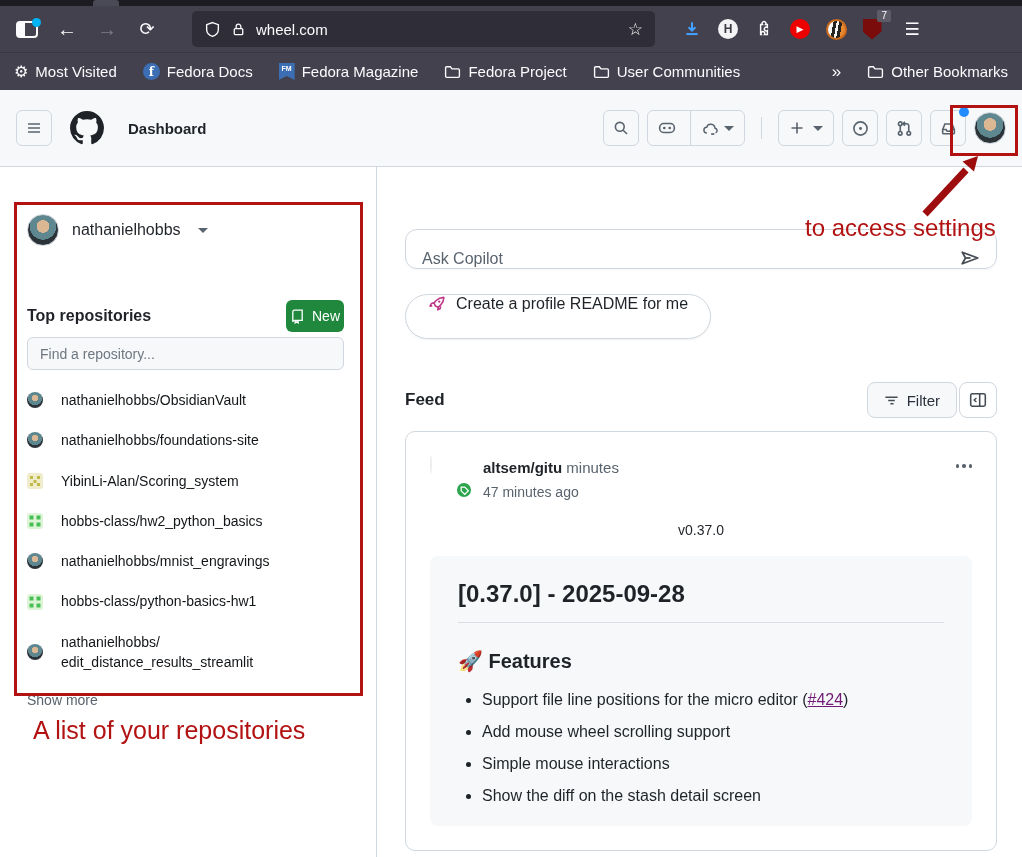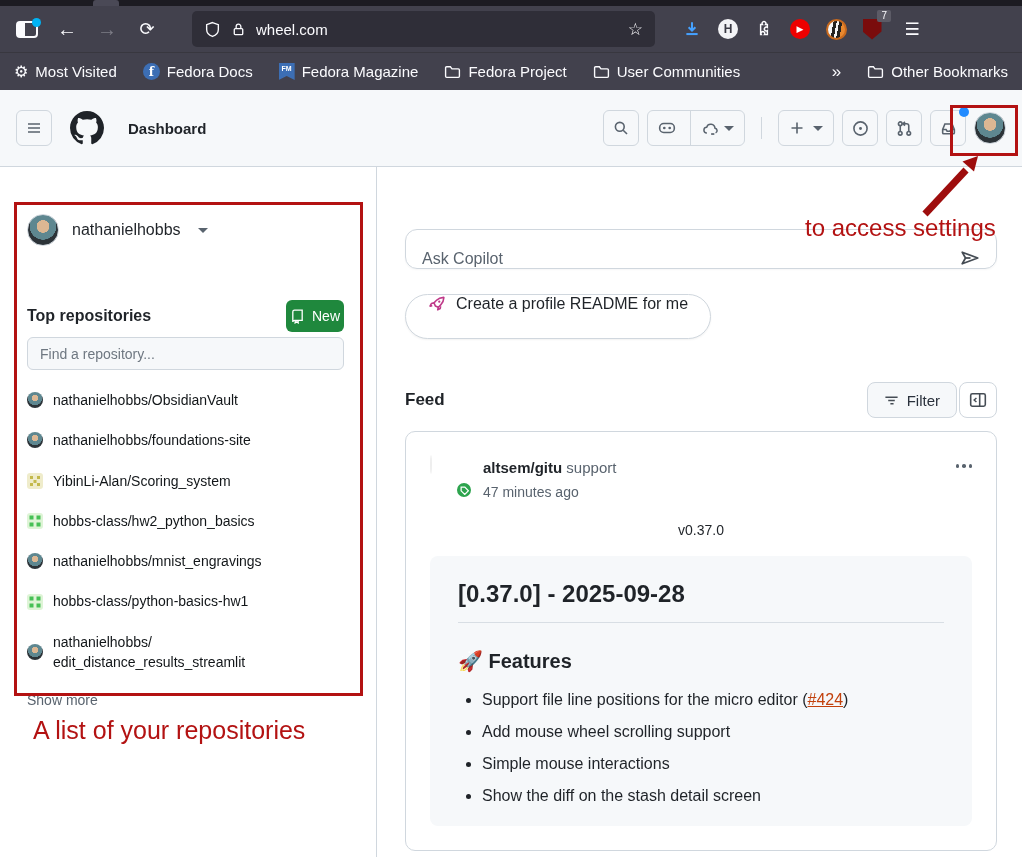--- a/index.html
+++ b/index.html
@@ -55,21 +55,21 @@
   
   .user-row { display:flex; align-items:center; gap:13px; color:#1f2328; font-size:16px;text-align:center; }
   .caret { width:0; height:0; border-left:5px solid transparent; border-right:5px solid transparent; border-top:5px solid #59636e; margin-left:4px; }
   .top-repos-row { margin-top:54px; display:flex; align-items:center; }
   .top-repos-title { font-size:16px; font-weight:bold; color:#1f2328; }
   .new-btn { margin-left:auto; background:#1f883d; color:#fff; border:none; border-radius:6px; height:32px; padding:0 4px; font-size:14px; display:flex; align-items:center; gap:7px; }
   .repo-search { margin-top:5px; width:100%; height:33px; background:#f6f8fa; border:1px solid #d0d7de; border-radius:6px; padding:0 12px; font-size:14px; color:#1f2328; font-family:inherit; }
   .repo-search::placeholder { color:#6e7781; }
   .repo-list { margin-top:20px; list-style:none; }
   .repo-item { display:flex; align-items:center; gap:10px; margin-bottom:20px; font-size:14px; color:#121619; }
-  .repo-name { white-space:pre-line; line-height:1.45; }
+  .repo-name { white-space:pre-line; line-height:1.45;margin-left:8px; }
   .mini-avatar { width:16px; height:16px; border-radius:50%; background:radial-gradient(circle at 50% 38%, #dcb793 0 26%, #5e8790 27% 55%, #2c3338 56%); flex:0 0 auto; }
   .show-more { font-size:14px; color:#59636e; margin-top:4px; }
 
   
   .home-title { font-size:28px; font-weight:bold; color:#25292e; }
   .copilot-box { margin-top:24px; height:40px; border:1px solid #d0d7de; border-radius:12px; display:flex; align-items:flex-end; padding:0 16px; box-shadow:0 1px 2px rgba(31,35,40,.04); }
   .copilot-input { border:none; outline:none; flex:1; font-size:16px; color:#1f2328; font-family:inherit; background:transparent; }
   .copilot-input::placeholder { color:#59636e; }
   .readme-btn { margin-top:25px; display:inline-flex; align-items:flex-start; gap:10px; height:45px; padding:0 22px; border:1px solid #d0d7de; border-radius:23px; background:#fff; font-size:16px; color:#1f2328; box-shadow:0 1px 2px rgba(31,35,40,.06); }
   .feed-row { margin-top:43px; display:flex; align-items:center; }
@@ -87,21 +87,21 @@
   .card-repo-line b { color:#1f2328; }
   .card-time { font-size:14px; color:#59636e; margin-top:8px; }
   .kebab { margin-left:auto; color:#59636e; display:flex; gap:3px; padding-top:8px; }
   .kebab i { width:3.5px; height:3.5px; border-radius:50%; background:#59636e; display:block; }
   .release-title { font-size:14px; font-weight:normal; color:#1f2328; margin-top:22px;text-align:center; }
   .changelog { margin-top:18px; background:#f6f8fa; border-radius:8px; padding:24px 28px; height:270px; }
   .cl-head { font-size:24px; font-weight:bold; color:#1f2328; padding-bottom:14px; border-bottom:1px solid #d8dee4; }
   .cl-features { font-size:20px; font-weight:bold; color:#1f2328; margin-top:26px; }
   .cl-list { margin-top:18px; padding-left:24px; color:#1f2328; font-size:16px; }
   .cl-list li { margin-bottom:14px; }
-  .cl-link { color:#c2410c; }
+  .cl-link { color:#701a75; }
 
   
   .anno-box { position:absolute; border:3px solid #b31212; pointer-events:none; }
   .anno-avatar-box { left:950px; top:105px; width:68px; height:51px; }
   .anno-sidebar-box { left:14px; top:202px; width:349px; height:494px; }
   .anno-text { position:absolute; color:#b31212; font-size:24px; pointer-events:none; }
   .anno-settings { left:761px; top:214px;margin-left:44px; }
   .anno-repos { left:33px; top:716px; font-size:25px; }
   .anno-arrow { position:absolute; left:890px; top:150px; pointer-events:none; }
 
@@ -389,21 +389,21 @@
             <span class="doge"></span>
             <span class="tag-badge">
               <svg class="icn" width="9" height="9" viewBox="0 0 16 16" fill="none" stroke="#fff" stroke-width="2.2">
                   <path d="M2 8.6V2h6.6L15 8.4 8.4 15Z"></path>
                 </svg>
             </span>
           </div>
           <div class="card-head-text">
             <div class="card-repo-line">
               <b>altsem/gitu</b>
-              <span>support</span>
+              <span>minutes</span>
             </div>
             <div class="card-time">47 minutes ago</div>
           </div>
           <div class="kebab">
               <i></i>
               <i></i>
               <i></i>
             </div>
         </div>
 

